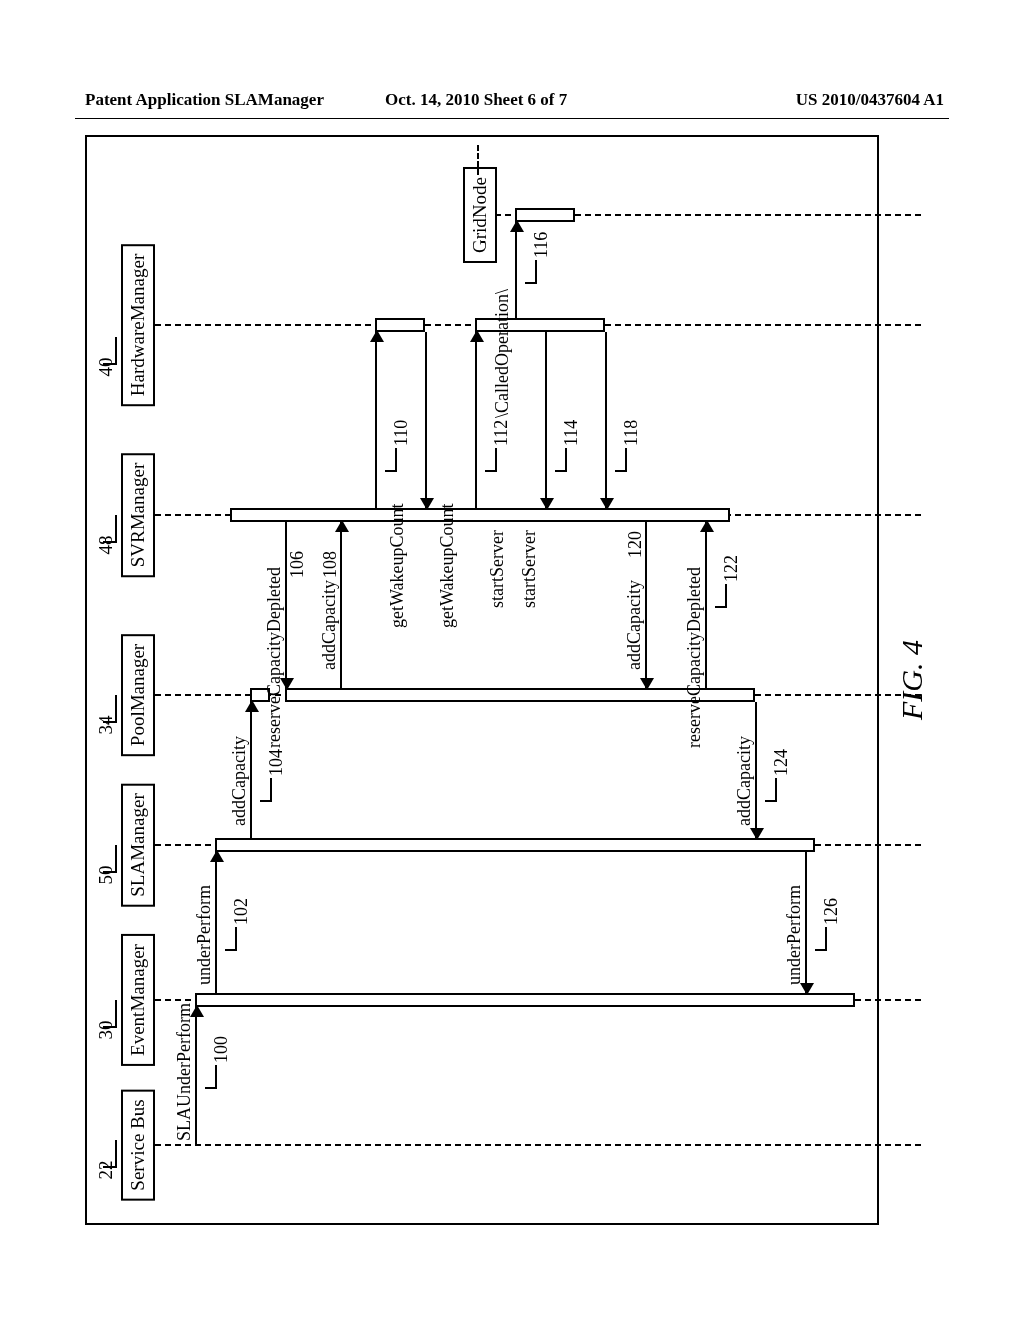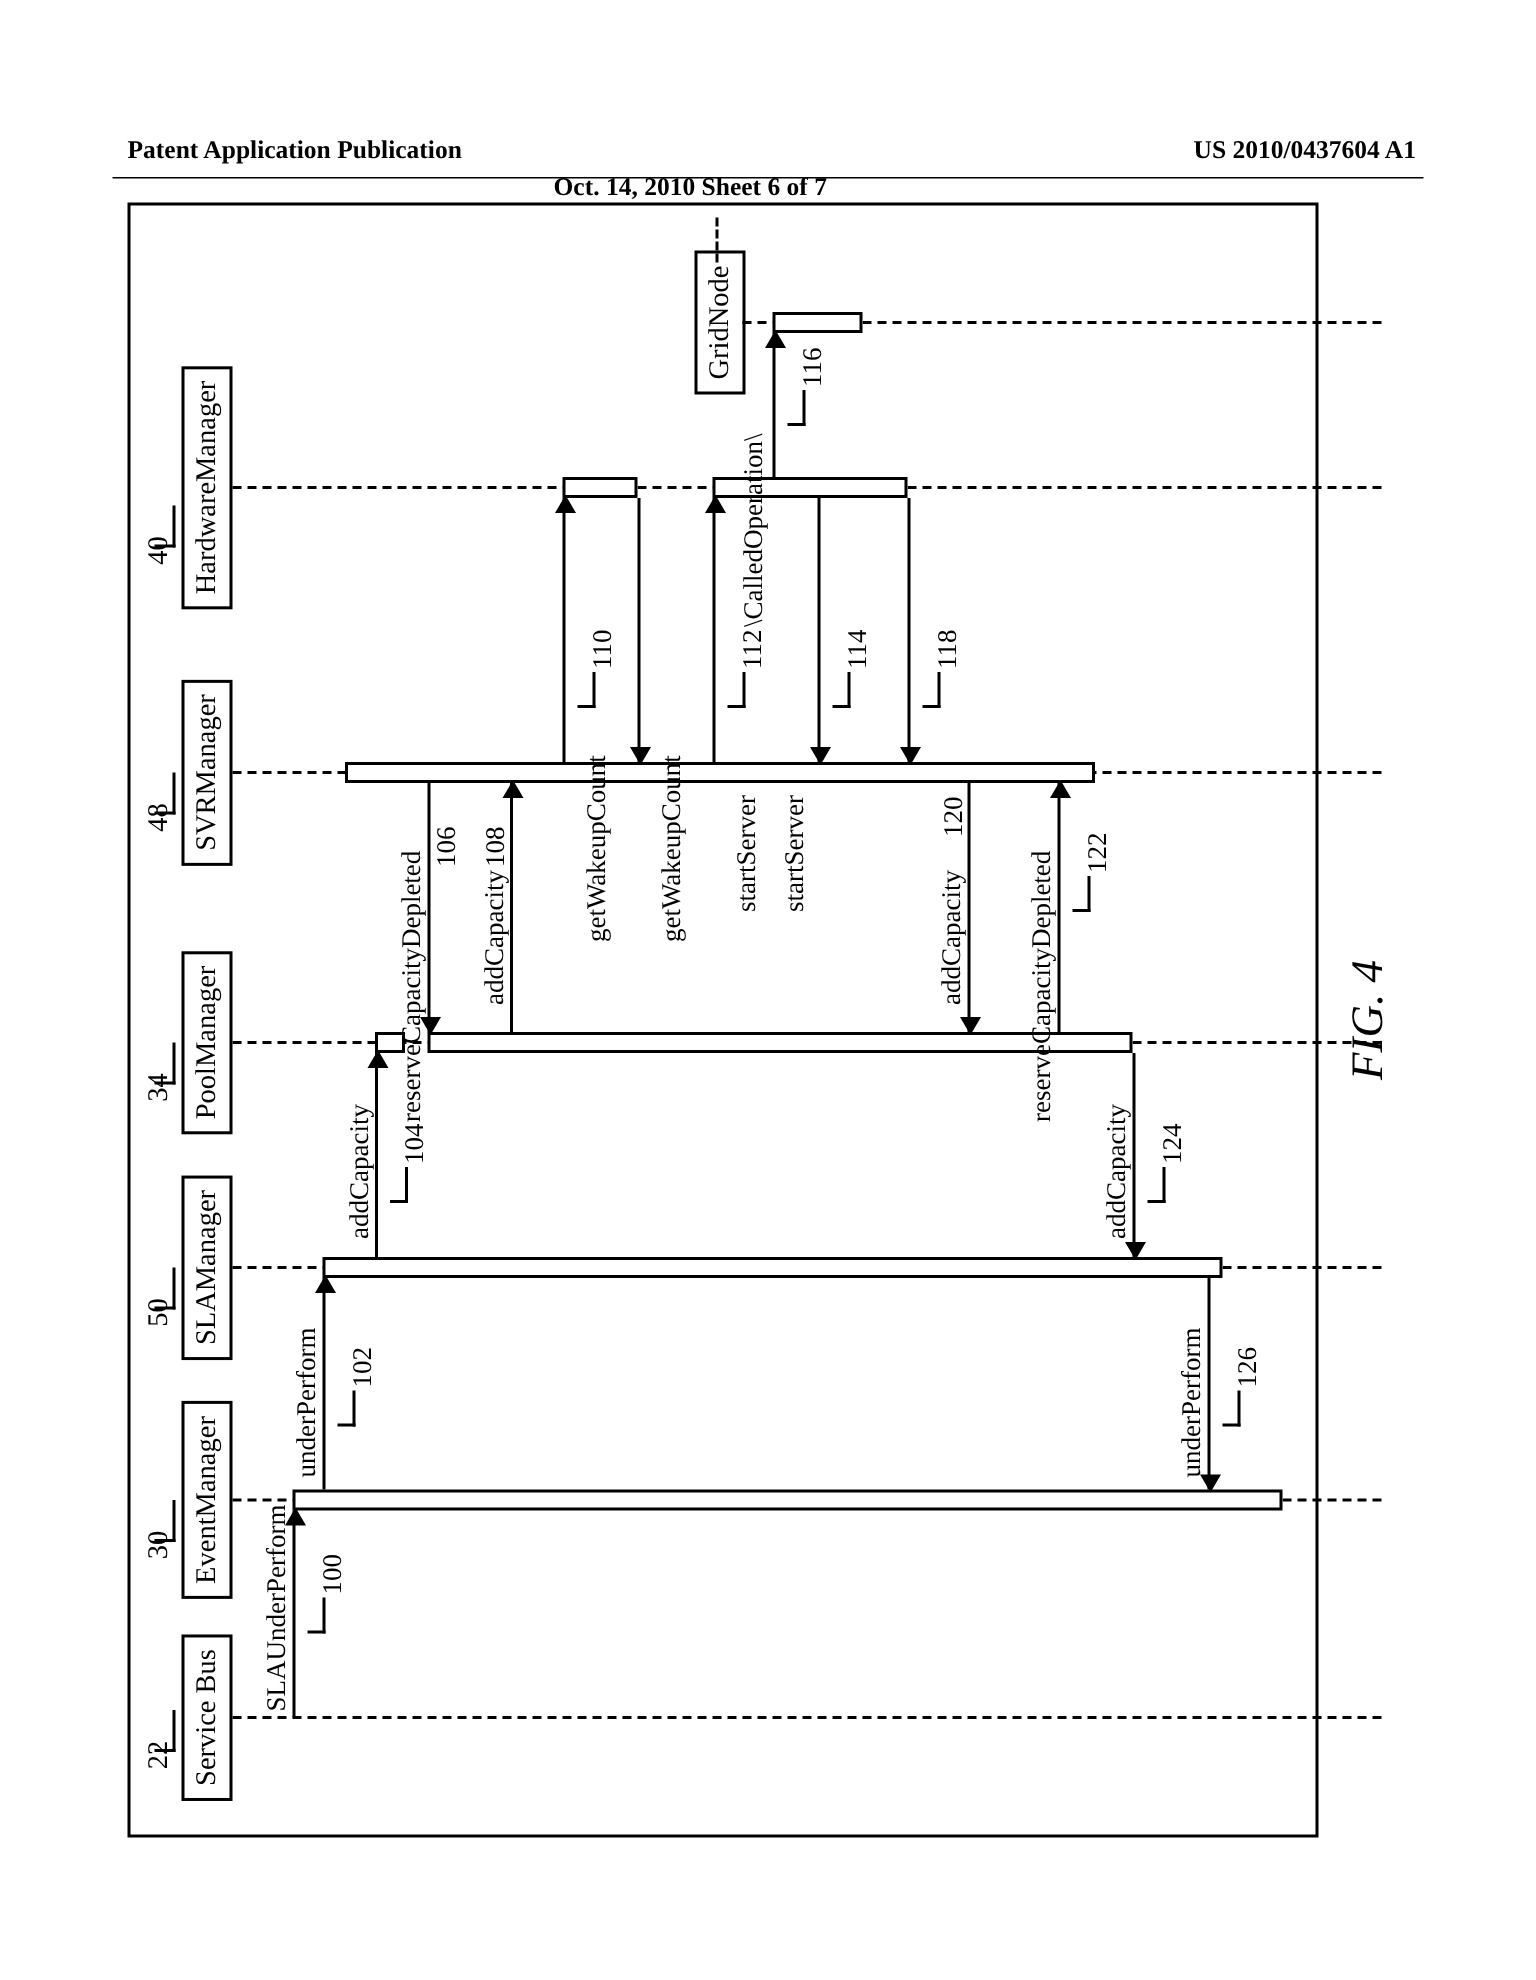--- a/index.html
+++ b/index.html
@@ -1,20 +1,20 @@
 <!DOCTYPE html>
 <html><head>
 <meta charset="utf-8">
 <style>
   * { margin: 0; padding: 0; box-sizing: border-box; }
   body { font-family: "Times New Roman", serif; background: #fff; width: 1024px; height: 1320px; position: relative; }
   
   .header { position: absolute; top: 90px; left: 0; right: 0; display: flex; font-weight: bold; font-size: 17px; }
   .header-left  { position: absolute; left: 85px; }
-  .header-mid   { position: absolute; left: 369px; margin-top: 25px; }
+  .header-mid   { position: absolute; left: 385px; }
   .header-right { position: absolute; right: 80px; }
   
   .hr-top { position: absolute; top: 118px; left: 75px; right: 75px; height: 1px; background: #000; }
 
   .page {
     position: absolute;
     top: 135px; left: 85px; right: 85px; bottom: 95px;
     
   }
 
@@ -139,21 +139,21 @@
     position: absolute;
     border-top: 2px dashed #000;
     height: 0;
   }
 
 </style>
 </head>
 <body>
 
 <div class="header">
-  <span class="header-left">Patent Application Publication</span>
+  <span class="header-left">Patent Application SLAManager</span>
   <span class="header-mid">Oct. 14, 2010  Sheet 6 of 7</span>
   <span class="header-right">US 2010/0437604 A1</span>
 </div>
 <div class="hr-top"></div>
 
 <div class="page">
   <div class="drawing-wrap">
     <div class="drawing">
 
       <div class="frame"></div>

